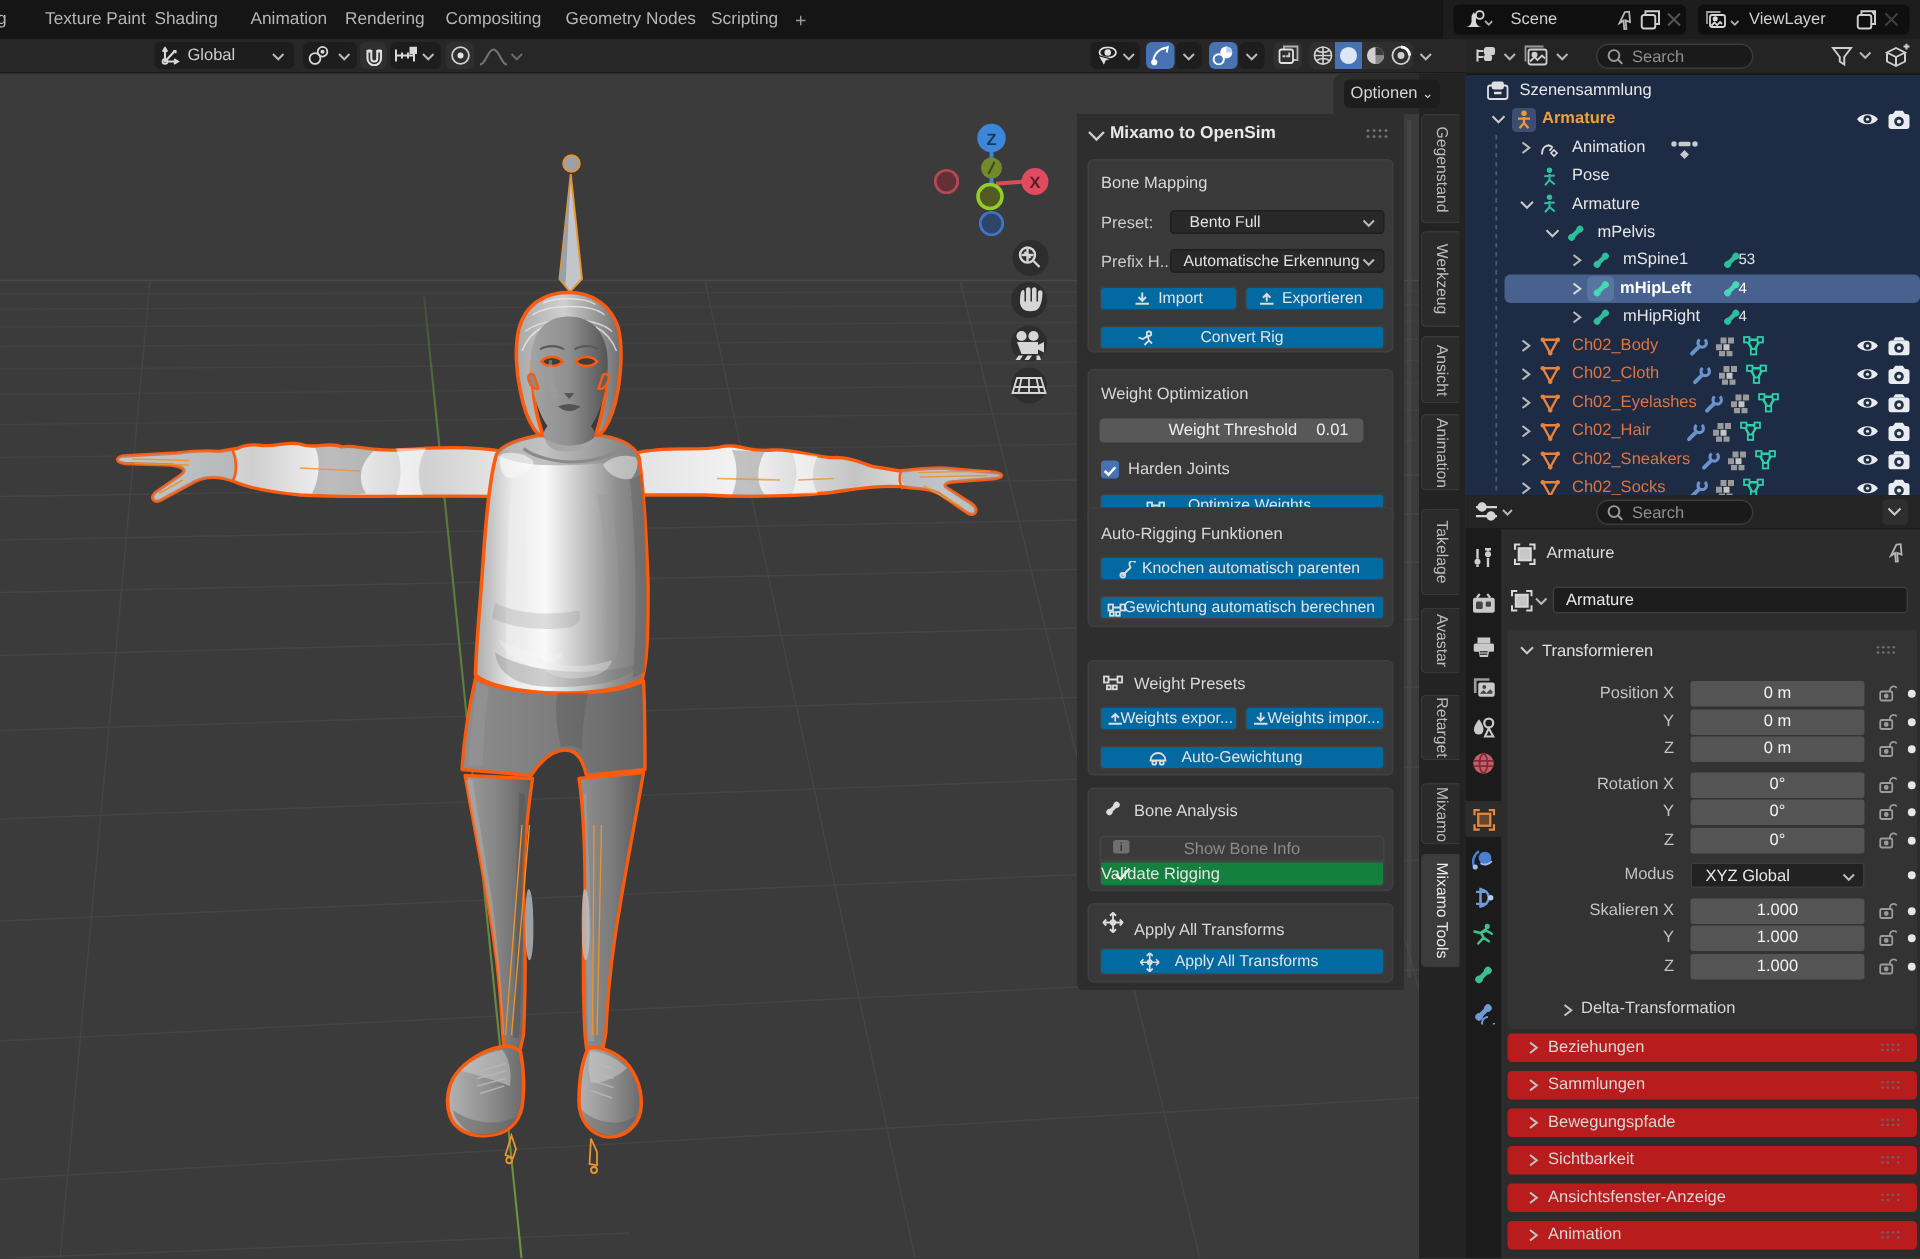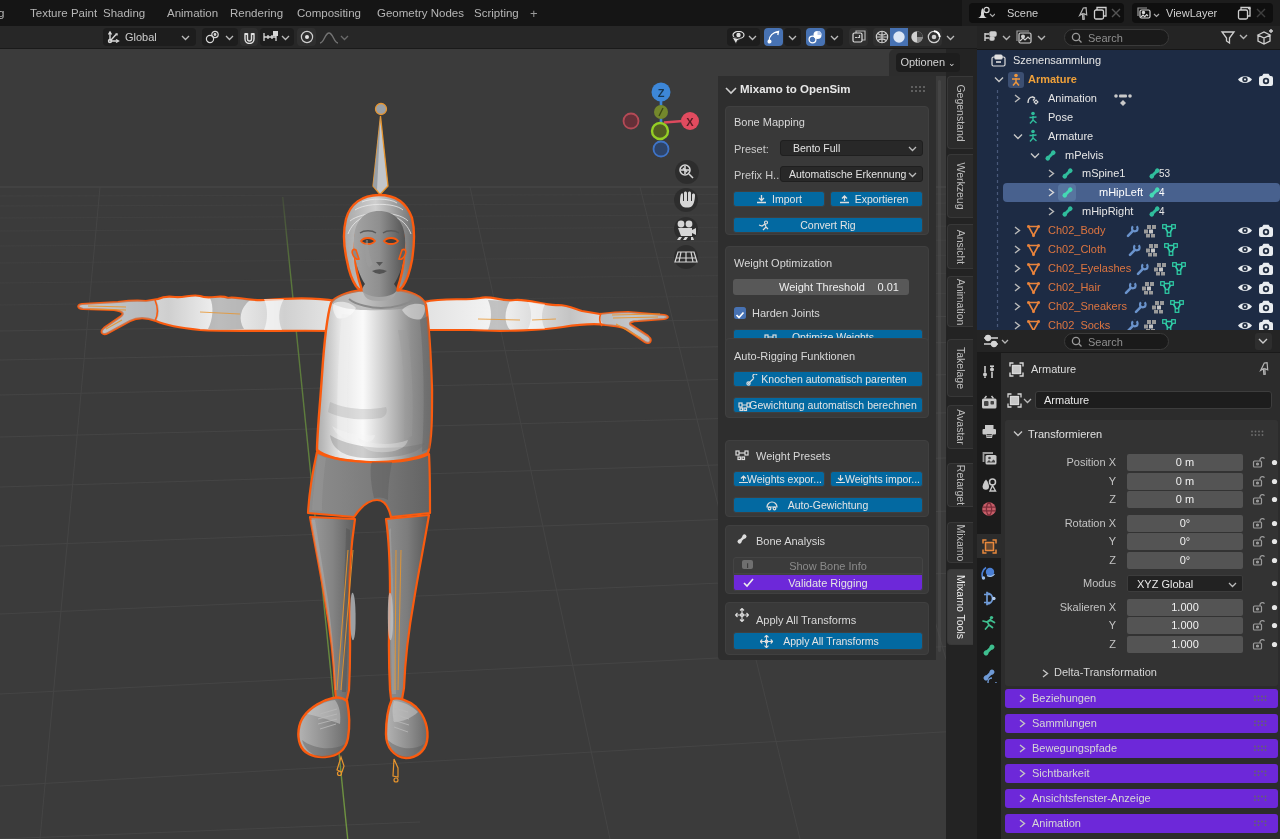--- a/index.html
+++ b/index.html
@@ -35,21 +35,21 @@
 #outhdr { left:977px; top:26px; width:303px; height:24px; background:#242424; border-bottom:1px solid #161616;}
 #outliner { left:977px; top:50px; width:303px; height:280px; background:#1d2b44; overflow:hidden;}
 .orow { position:absolute; left:0; width:303px; height:19px; font-size:11px; color:#e6e6e6; line-height:19px; }
 #meshrows { left:977px; top:220px; width:303px; height:110px; background:transparent; }
 .mrow { position:absolute; left:0; width:303px; height:19px; font-size:11px; color:#dd7540; line-height:19px; }
 
 #prophdr { left:977px; top:330px; width:303px; height:23px; background:#242424; border-bottom:1px solid #1a1a1a;}
 #proptabs { left:977px; top:353px; width:24px; height:486px; background:#1b1b1b; }
 #propbody { left:1001px; top:353px; width:279px; height:486px; background:#2c2c2c; }
 #transrows { left:1001px; top:353px; width:279px; height:486px;margin-left:16px; }
-.ppanel { position:absolute; left:4px; width:273px; background:#6d28d9; border-radius:3px; color:#d6d6d6; font-size:11px; }
+.ppanel { position:absolute; left:4px; width:273px; background:#b91c1c; border-radius:3px; color:#d6d6d6; font-size:11px; }
 .pfield { position:absolute; background:#545454; border-radius:2px; color:#f1f1f1; font-size:11px; text-align:center; height:17px; line-height:17px;}
 .plabel { position:absolute; text-align:right; color:#c3c3c3; font-size:11px; height:17px; line-height:17px;}
 </style>
 </head>
 <body>
 <div id="stage">
 
   <div class="abs" id="topbar">
     <span class="ttab" style="left:-2px">g</span>
     <span class="ttab" style="left:30px">Texture Paint</span>
@@ -709,21 +709,21 @@
             <circle cx="3.6" cy="7" r="2.1"></circle>
             <circle cx="10.4" cy="7" r="2.1"></circle>
             <rect x="3.6" y="5.7" width="6.8" height="2.6"></rect>
           </g>
         </svg>
       <div class="slabel" style="left:30px;top:9px">Bone Analysis</div>
       <div style="position:absolute;left:7px;top:31px;width:190px;height:17px;background:#3b3b3b;border:1px solid #444;border-radius:3px 3px 0 0;color:#8b8b8b;font-size:11px;line-height:16px;text-align:center"><svg width="12" height="12" style="position:absolute;left:8px;top:2px">
             <rect x="0" y="0" width="11" height="9" rx="2" fill="#6f6f6f"></rect>
             <text x="5.5" y="7.5" font-size="8" fill="#3b3b3b" text-anchor="middle" font-weight="bold">i</text>
           </svg>Show Bone Info</div>
-      <div style="position:absolute;left:7px;top:48px;width:190px;height:17px;background:#6d28d9;border:1px solid #404040;border-radius:0 0 3px 3px;color:#e4e4e4;font-size:11px;line-height:16px;text-align:center"><svg width="12" height="10" style="position:absolute;left:9px;top:3px">
+      <div style="position:absolute;left:7px;top:48px;width:190px;height:17px;background:#15803d;border:1px solid #404040;border-radius:0 0 3px 3px;color:#e4e4e4;font-size:11px;line-height:16px;"><svg width="12" height="10" style="position:absolute;left:9px;top:3px">
             <path d="M1,5 L4,8 L10,1" stroke="#eee" stroke-width="1.6" fill="none"></path>
           </svg>Validate Rigging</div>
     </div>
 
     <div class="sbox" style="top:526px;height:53px">
       <svg width="14" height="14" style="position:absolute;left:9px;top:5px">
           <g stroke="#ddd" stroke-width="1.2" fill="none">
             <path d="M7,1 L7,13 M1,7 L13,7 M5,2.5 L7,0.5 L9,2.5 M5,11.5 L7,13.5 L9,11.5 M2.5,5 L0.5,7 L2.5,9 M11.5,5 L13.5,7 L11.5,9"></path>
             <circle cx="7" cy="7" r="1.5"></circle>
           </g>
@@ -894,21 +894,21 @@
           <path d="M2,1 L6.5,4.5 L2,8" stroke="#d9d9d9" stroke-width="1.4" fill="none"></path>
         </svg>
       <div style="position:absolute;left:81px;top:0.5px;width:18px;height:17px;background:#57759f;border-radius:3.5px"></div>
       <svg width="15" height="15" style="position:absolute;left:83px;top:2px">
           <g transform="rotate(-45 7.5 7.5)" fill="#45d8b4">
             <circle cx="3.6" cy="7.5" r="2.3"></circle>
             <circle cx="11.4" cy="7.5" r="2.3"></circle>
             <rect x="3.6" y="6" width="7.8" height="3"></rect>
           </g>
         </svg>
-      <span style="position:absolute;left:122px;font-weight:normal;color:#fff">mHipLeft</span>
+      <span style="position:absolute;left:103px;font-weight:bold;color:#fff">mHipLeft</span>
       <svg width="15" height="15" style="position:absolute;left:170px;top:2px">
           <g transform="rotate(-45 7.5 7.5)" fill="#45d8b4">
             <circle cx="3.6" cy="7.5" r="2.3"></circle>
             <circle cx="11.4" cy="7.5" r="2.3"></circle>
             <rect x="3.6" y="6" width="7.8" height="3"></rect>
           </g>
         </svg>
       <span style="position:absolute;left:182px;font-size:10px;color:#fff">4</span>
     </div>
     <div class="orow" style="top:152px">

